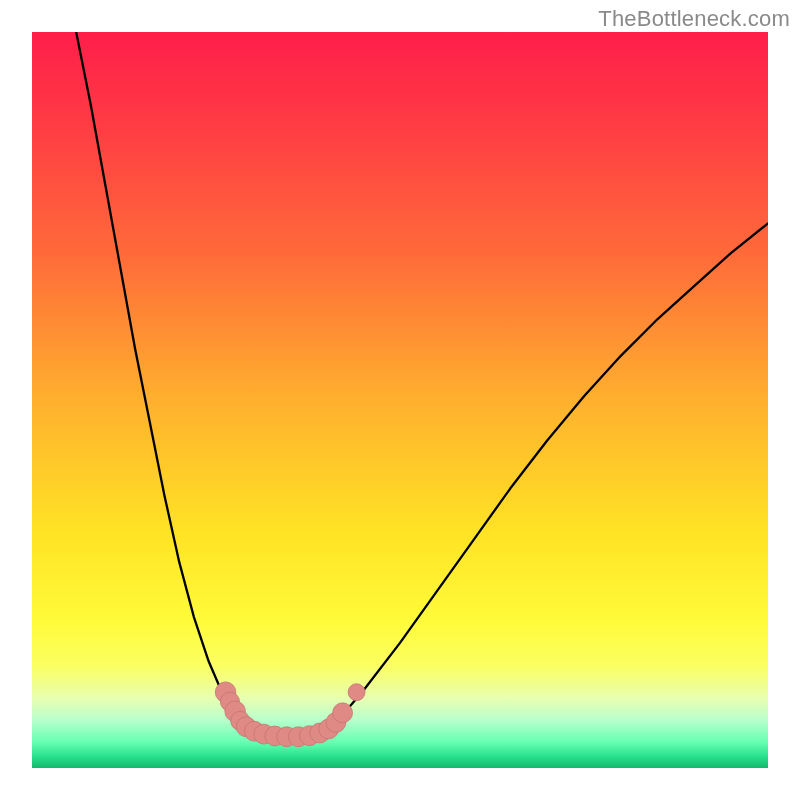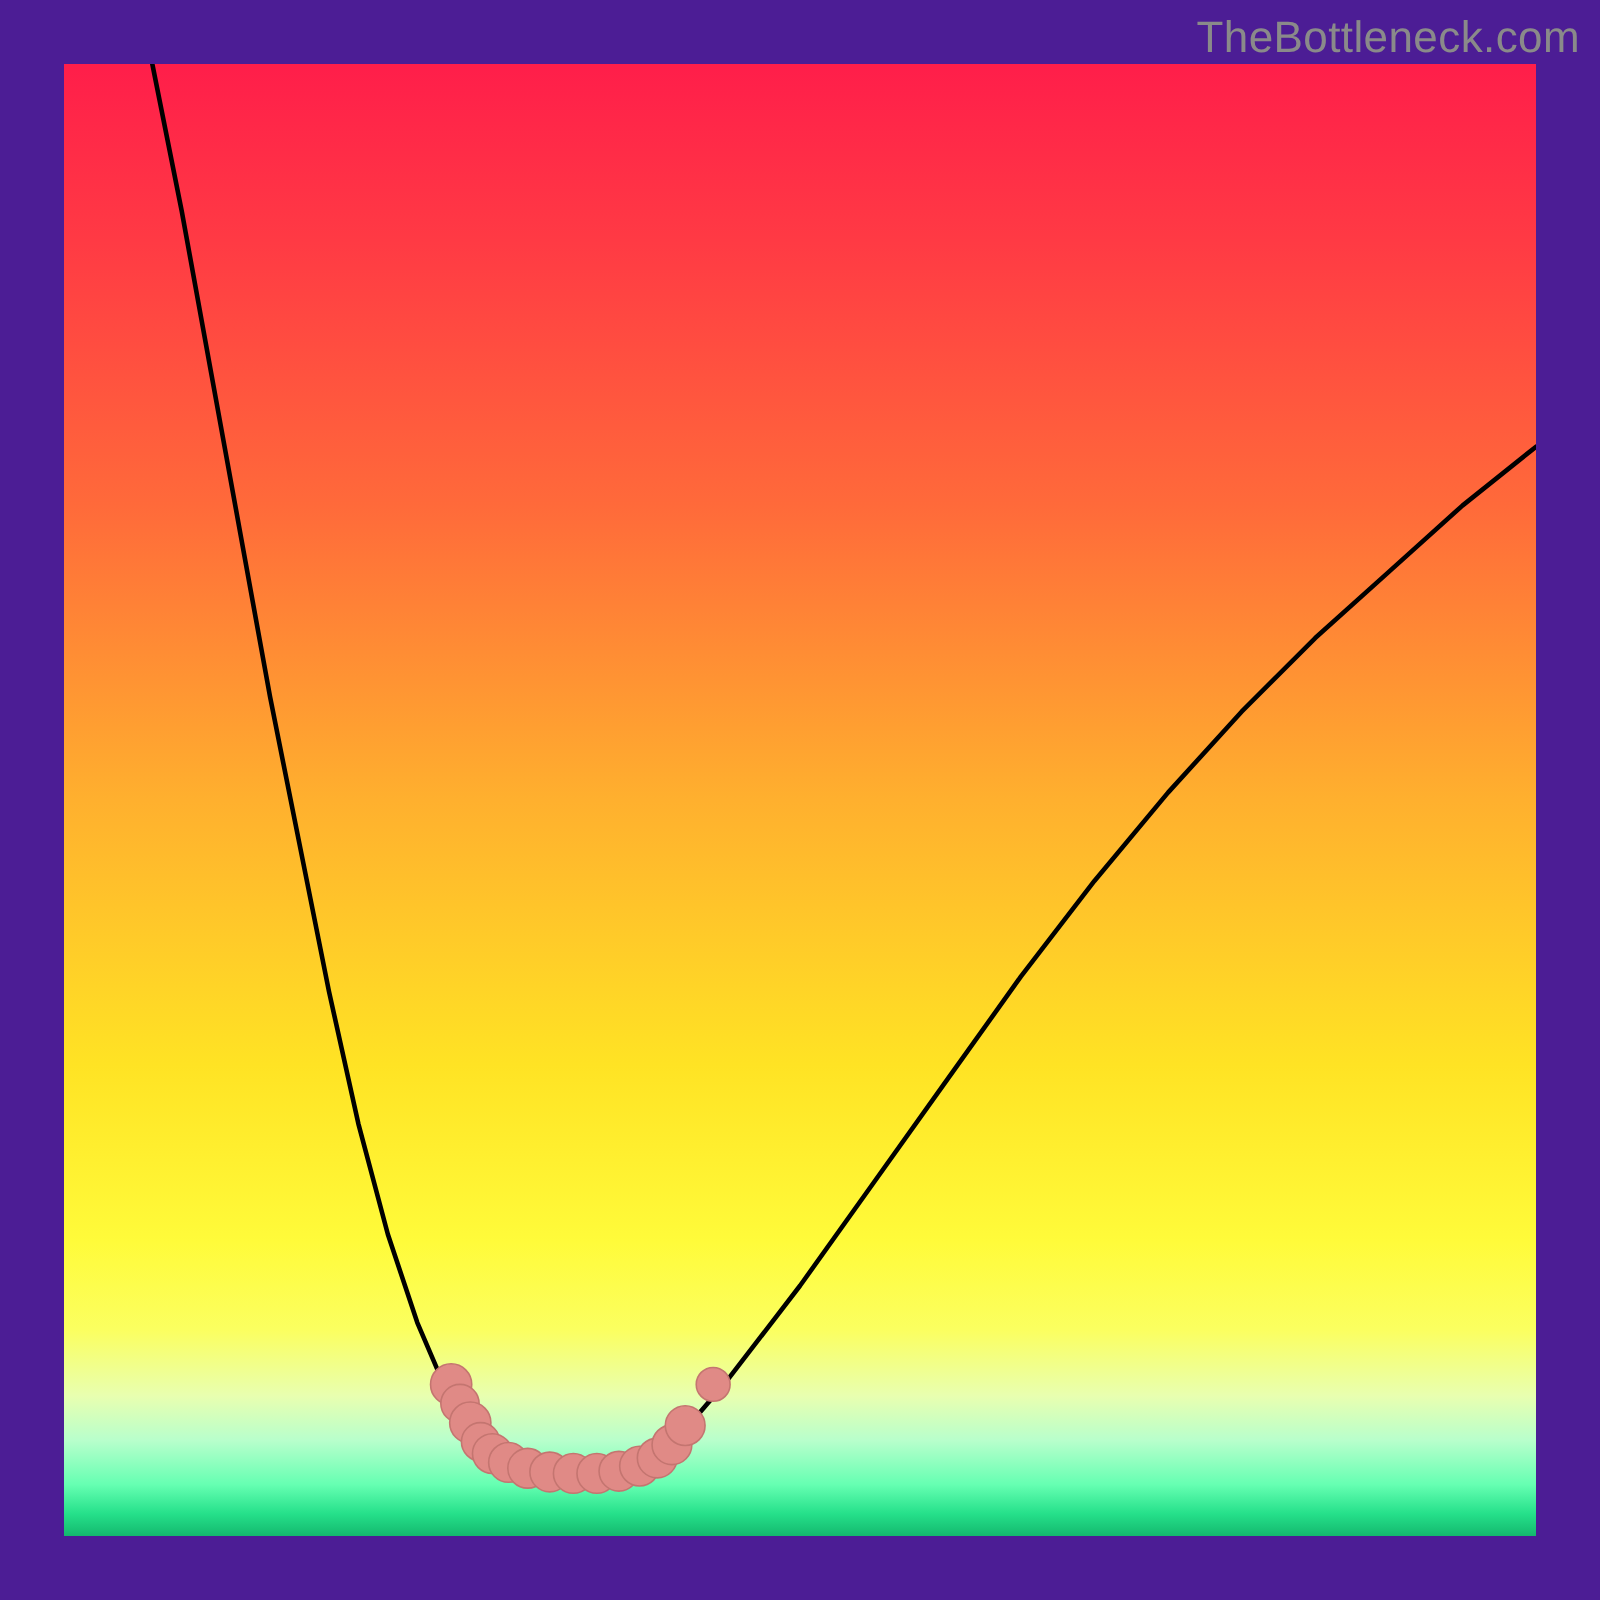--- a/index.html
+++ b/index.html
@@ -9,21 +9,21 @@
     height: 800px;
     background: #000;
     overflow: hidden;
   }
   .frame {
     position: absolute;
     left: 0;
     top: 0;
     width: 800px;
     height: 800px;
-    background: #4c1d95;
+    background: #ffffff;
   }
   .plot {
     position: absolute;
     left: 32px;
     top: 32px;
     width: 736px;
     height: 736px;
     overflow: hidden;
   }
   .gradient {

